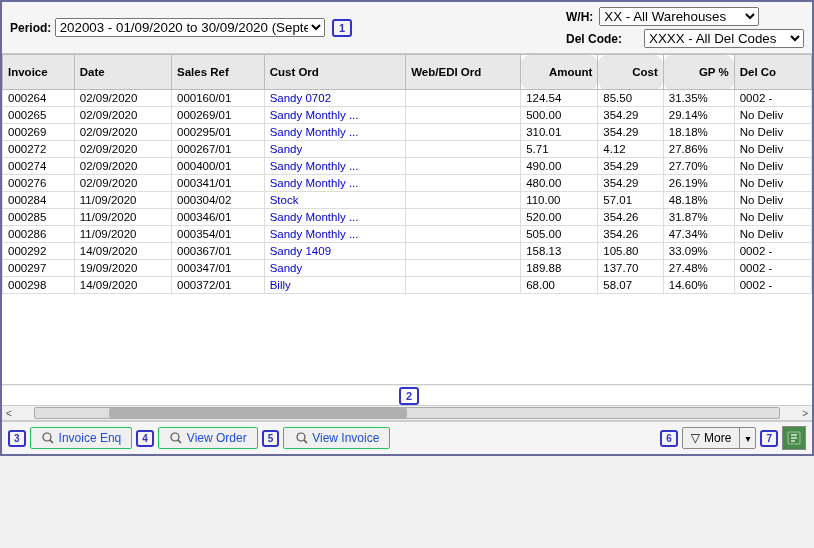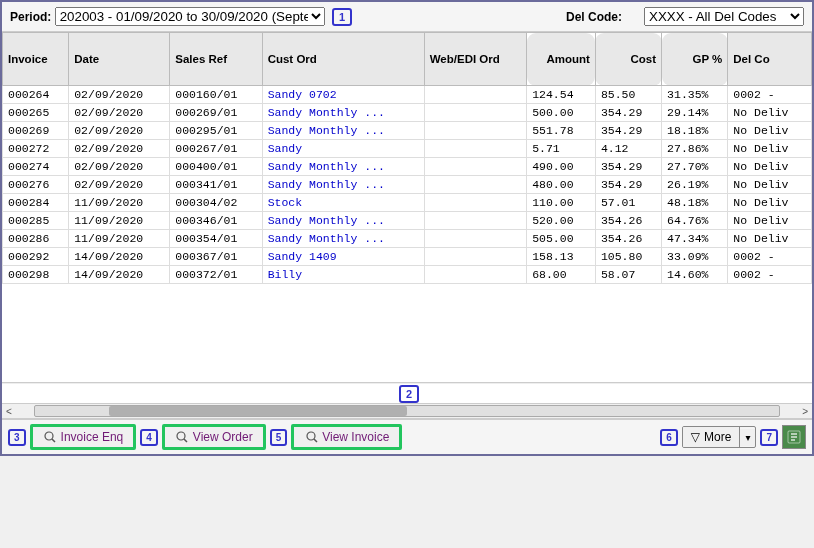--- a/index.html
+++ b/index.html
@@ -53,33 +53,32 @@
     table {
       width: 100%;
       border-collapse: collapse;
       font-size: 11.5px;
     }
     thead tr {
       background: #e8e8e8;
     }
     thead th {
       border: 1px solid #bbb;
-      padding: 20px 5px;
+      padding: 11px 5px;
       text-align: left;
       font-weight: bold;
       white-space: nowrap;
       color: #000;
     }
     thead th.num {
       text-align: right;
       border-radius: 9px;
     }
     tbody tr {
       background: #fff;
-      font-family: Liberation Mono, monospace;
     }
     tbody td {
       border: 1px solid #ddd;
       padding: 2px 5px;
       white-space: nowrap;
       color: #000;
     }
     tbody td.num {
       text-align: left;
     }
@@ -128,25 +127,25 @@
       border-top: 1px solid #ccc;
       gap: 4px;
       flex-shrink: 0;
     }
     .btn {
       display: flex;
       align-items: flex-start;
       gap: 4px;
       padding: 3px 10px;
       background: #f0f0f0;
-      border: 3px solid #22c55e;
+      border: 1px solid #22c55e;
       cursor: pointer;
       font-size: 12px;
       border-radius: 2px;
-      color: #701a75;
+      color: #1d4ed8;
       white-space: nowrap;
     }
     .btn-icon {
       width: 14px;
       height: 14px;
       display: inline-flex;
       align-items: center;
       justify-content: center;
     }
     .spacer { flex: 1; }
@@ -226,20 +225,26 @@
   <div class="header-top">
     <span class="toolbar-label">Period:</span>
     &nbsp;
     <select class="period-select">
       <option>202003 - 01/09/2020 to 30/09/2020 (September 202</option>
     </select>
     &nbsp;
     <span class="label-1">1</span>
 
     <div class="wh-del-block">
+      <div class="wh-del-row">
+        <span class="wh-del-label">W/H:</span>
+        <select class="wh-select">
+          <option>XX - All Warehouses</option>
+        </select>
+      </div>
       <div class="wh-del-row">
         <span class="wh-del-label">Del Code:</span>
         <select class="del-select">
           <option>XXXX - All Del Codes</option>
         </select>
       </div>
     </div>
   </div>
 
   <div class="table-container">
@@ -279,21 +284,21 @@
     <td class="num">354.29</td>
     <td class="num">29.14%</td>
     <td>No Deliv</td>
   </tr>
           <tr>
     <td>000269</td>
     <td>02/09/2020</td>
     <td>000295/01</td>
     <td class="cust-ord-link">Sandy Monthly ...</td>
     <td></td>
-    <td class="num">551.78</td>
+    <td class="num">310.01</td>
     <td class="num">354.29</td>
     <td class="num">18.18%</td>
     <td>No Deliv</td>
   </tr>
           <tr>
     <td>000272</td>
     <td>02/09/2020</td>
     <td>000267/01</td>
     <td class="cust-ord-link">Sandy</td>
     <td></td>
@@ -336,21 +341,21 @@
     <td>No Deliv</td>
   </tr>
           <tr>
     <td>000285</td>
     <td>11/09/2020</td>
     <td>000346/01</td>
     <td class="cust-ord-link">Sandy Monthly ...</td>
     <td></td>
     <td class="num">520.00</td>
     <td class="num">354.26</td>
-    <td class="num">64.76%</td>
+    <td class="num">31.87%</td>
     <td>No Deliv</td>
   </tr>
           <tr>
     <td>000286</td>
     <td>11/09/2020</td>
     <td>000354/01</td>
     <td class="cust-ord-link">Sandy Monthly ...</td>
     <td></td>
     <td class="num">505.00</td>
     <td class="num">354.26</td>
@@ -359,20 +364,31 @@
   </tr>
           <tr>
     <td>000292</td>
     <td>14/09/2020</td>
     <td>000367/01</td>
     <td class="cust-ord-link">Sandy 1409</td>
     <td></td>
     <td class="num">158.13</td>
     <td class="num">105.80</td>
     <td class="num">33.09%</td>
+    <td>0002 -</td>
+  </tr>
+          <tr>
+    <td>000297</td>
+    <td>19/09/2020</td>
+    <td>000347/01</td>
+    <td class="cust-ord-link">Sandy</td>
+    <td></td>
+    <td class="num">189.88</td>
+    <td class="num">137.70</td>
+    <td class="num">27.48%</td>
     <td>0002 -</td>
   </tr>
           <tr>
     <td>000298</td>
     <td>14/09/2020</td>
     <td>000372/01</td>
     <td class="cust-ord-link">Billy</td>
     <td></td>
     <td class="num">68.00</td>
     <td class="num">58.07</td>

